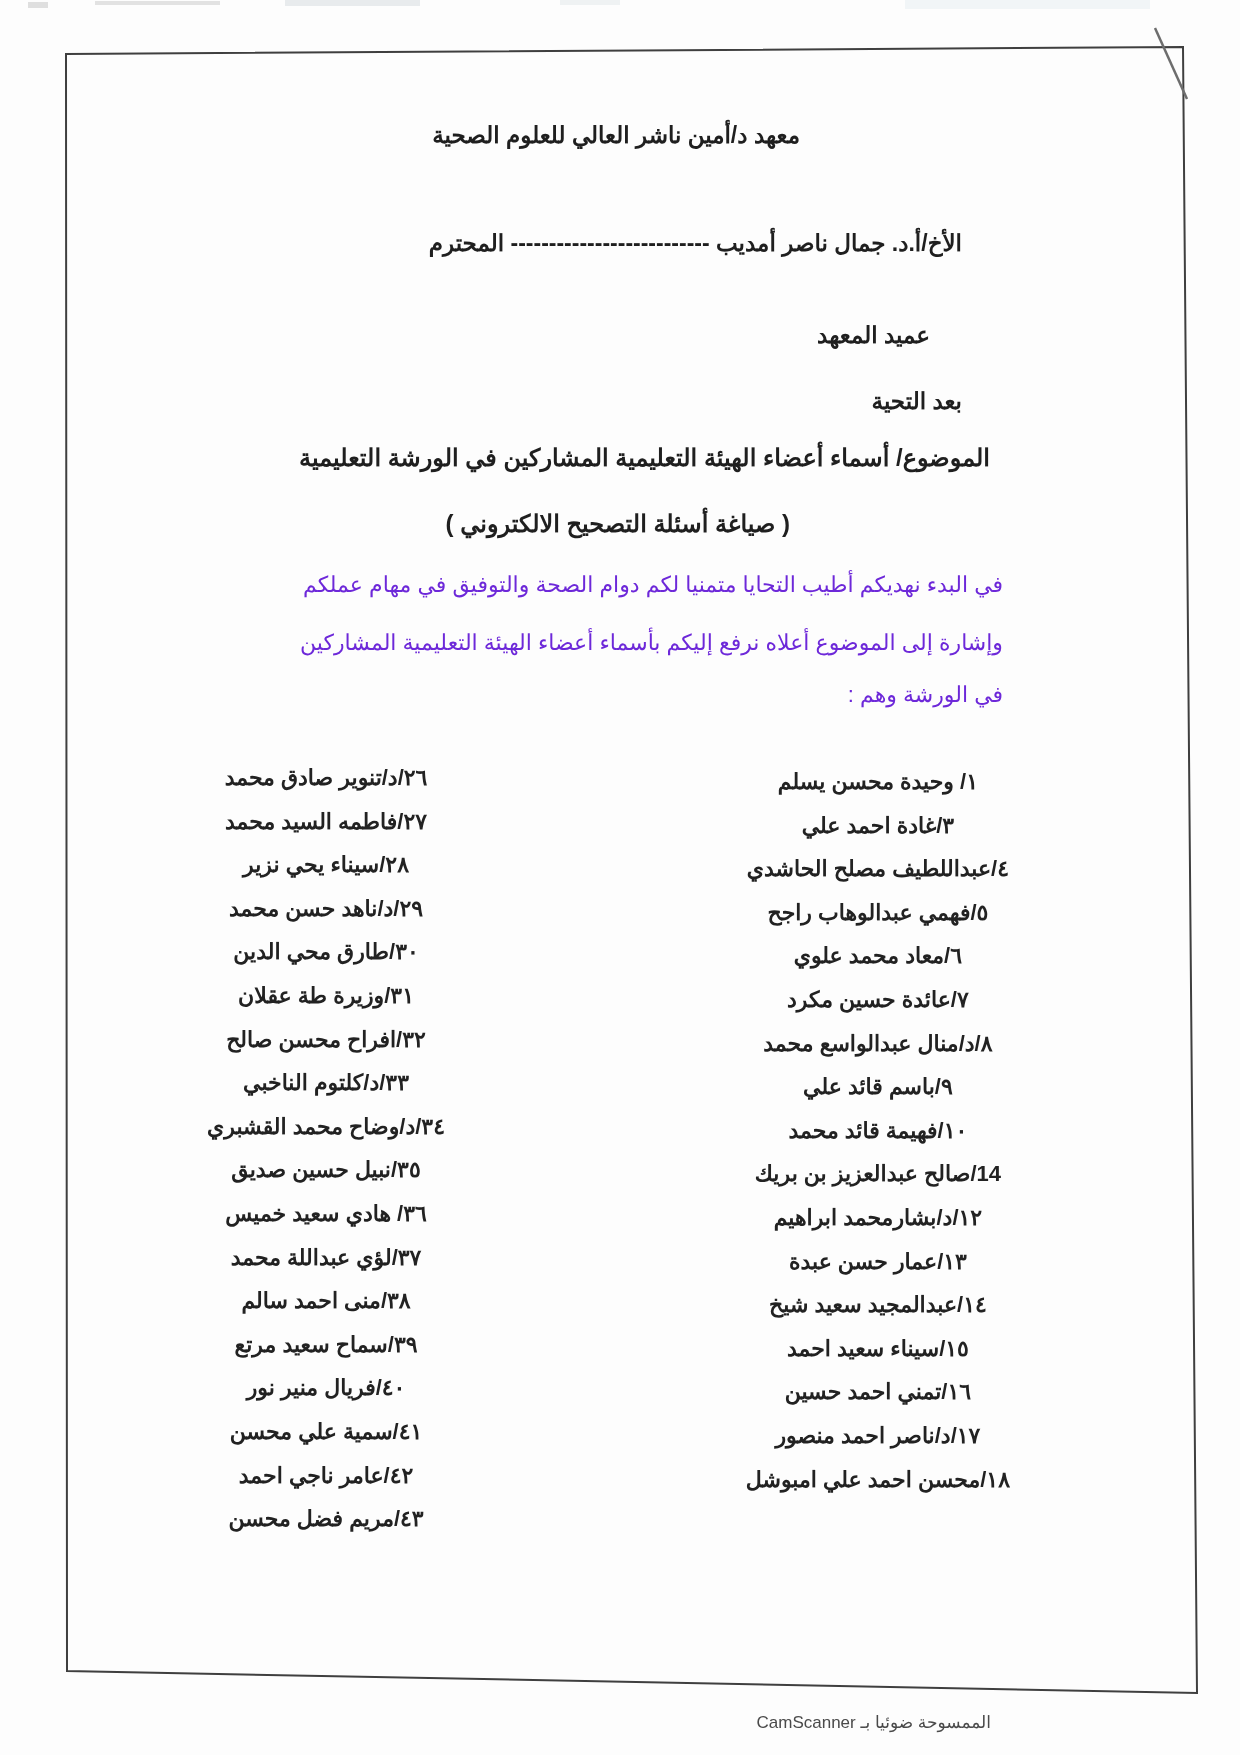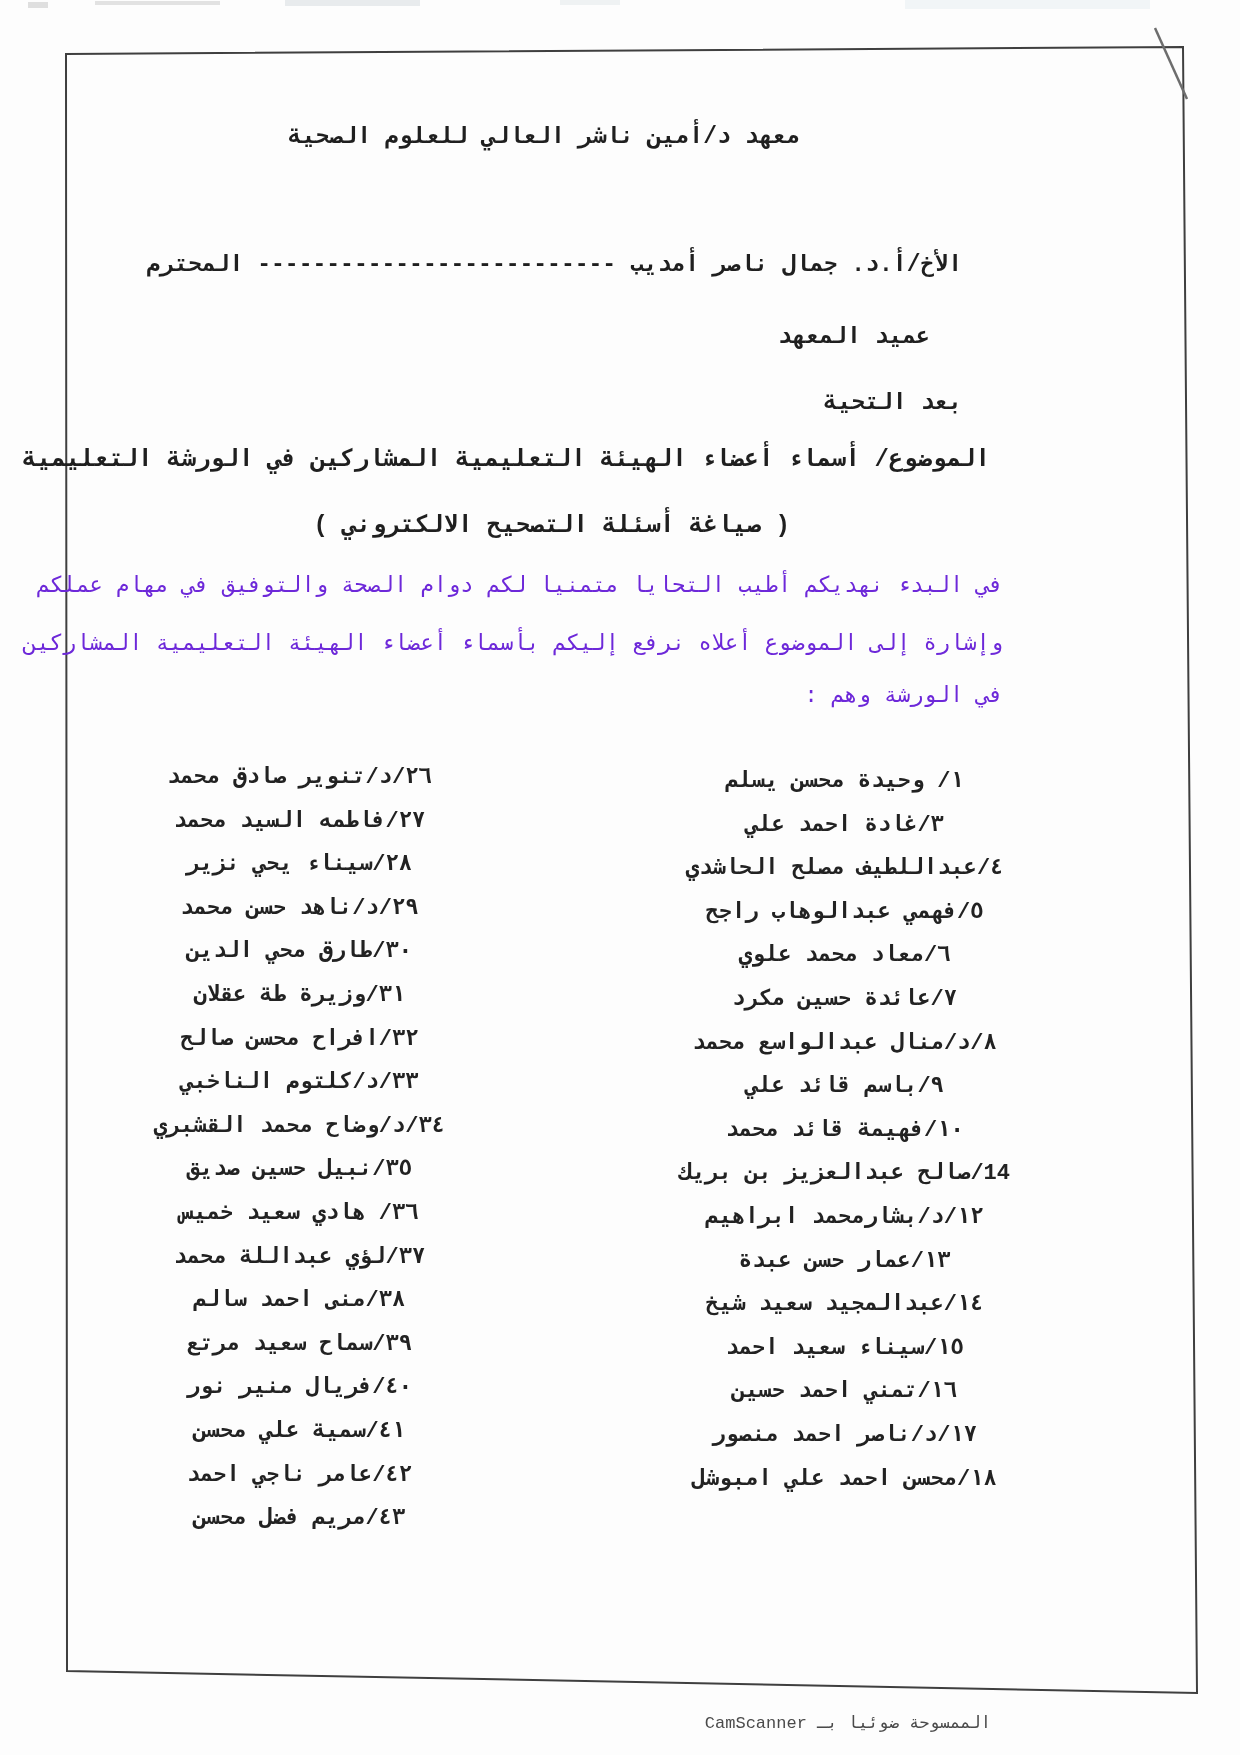--- a/index.html
+++ b/index.html
@@ -1,21 +1,21 @@
 <!DOCTYPE html>
 <html lang="ar"><head>
 <meta charset="utf-8">
 <style>
   html,body{margin:0;padding:0;background:#ffffff;}
   .page{
     position:relative;
     width:1240px;height:1755px;
     background:#fdfdfd;
     overflow:hidden;
-    font-family:Liberation Mono, monospace;
+    font-family:Liberation Sans, sans-serif;
     color:#1f1f1f;
     direction:rtl;
   }
   .abs{position:absolute;white-space:nowrap;}
   .bold{font-weight:bold;}
   .t23{font-size:23px;}
   .t24{font-size:24px;}
   .body-text{font-weight:normal;font-size:22px;color:#6d28d9;}
   .name-col{position:absolute;text-align:center;direction:rtl;}
   .name-row{
@@ -41,21 +41,21 @@
   <div class="artifact" style="left:560px;top:0;width:60px;height:5px;background:#e8ecee;opacity:.7;"></div>
   <div class="artifact" style="left:905px;top:0;width:245px;height:9px;background:#eef2f5;opacity:.8;"></div>
 
   <svg class="border-svg" width="1240" height="1755" viewBox="0 0 1240 1755">
     <polygon points="66,54 1183,47 1197,1693 67,1671" fill="none" stroke="#3f3f3f" stroke-width="2"></polygon>
     <line x1="1155" y1="28" x2="1187" y2="99" stroke="#6d6d6d" stroke-width="2.5"></line>
   </svg>
 
   <div class="abs bold t23" style="right:440px;top:122px;">معهد د/أمين ناشر العالي للعلوم الصحية</div>
 
-  <div class="abs bold t23" style="right:278px;top:250px;">الأخ/أ.د. جمال ناصر أمديب -------------------------- المحترم</div>
+  <div class="abs bold t23" style="right:278px;top:230px;">الأخ/أ.د. جمال ناصر أمديب -------------------------- المحترم</div>
 
   <div class="abs bold t23" style="right:310px;top:322px;">عميد المعهد</div>
 
   <div class="abs bold t23" style="right:278px;top:388px;">بعد التحية</div>
 
   <div class="abs bold t24" style="right:450px;top:510px;">( صياغة أسئلة التصحيح الالكتروني )</div>
 
   <div class="abs bold t24" style="right:250px;top:444px;">الموضوع/ أسماء أعضاء الهيئة التعليمية المشاركين في الورشة التعليمية</div>
 
   <div class="abs body-text" style="right:237px;top:572px;">في البدء نهديكم أطيب التحايا متمنيا لكم دوام الصحة والتوفيق في مهام عملكم</div>

